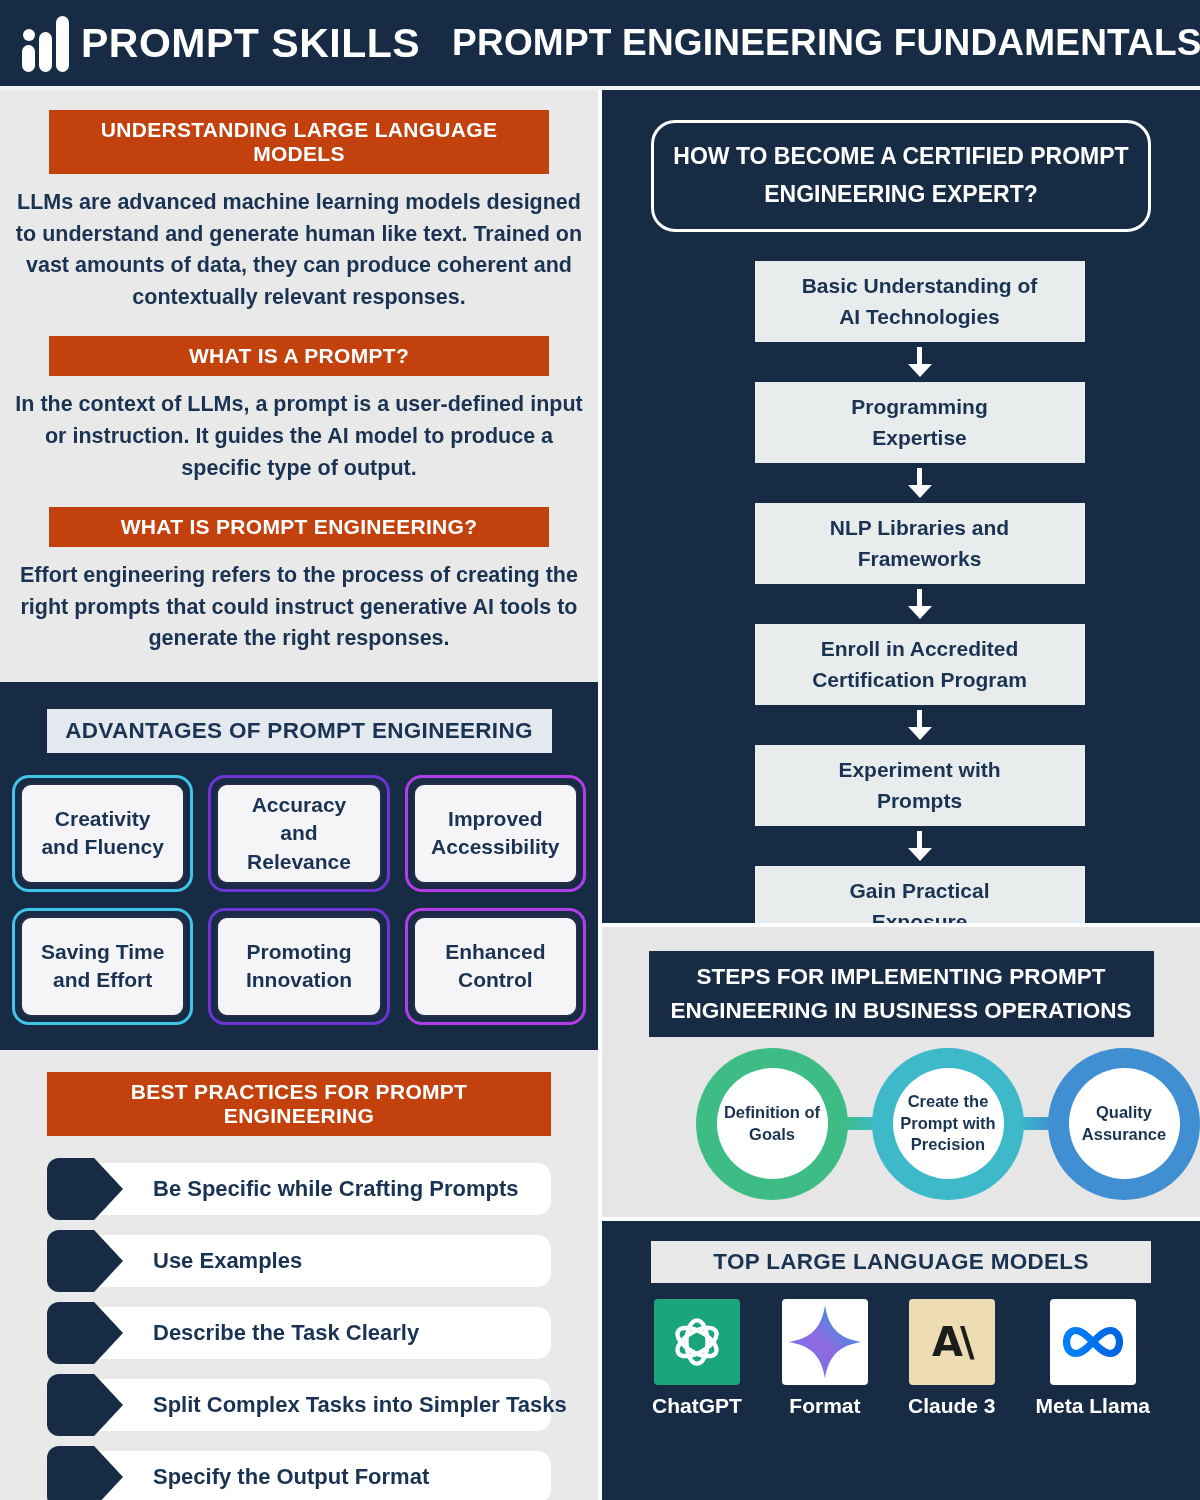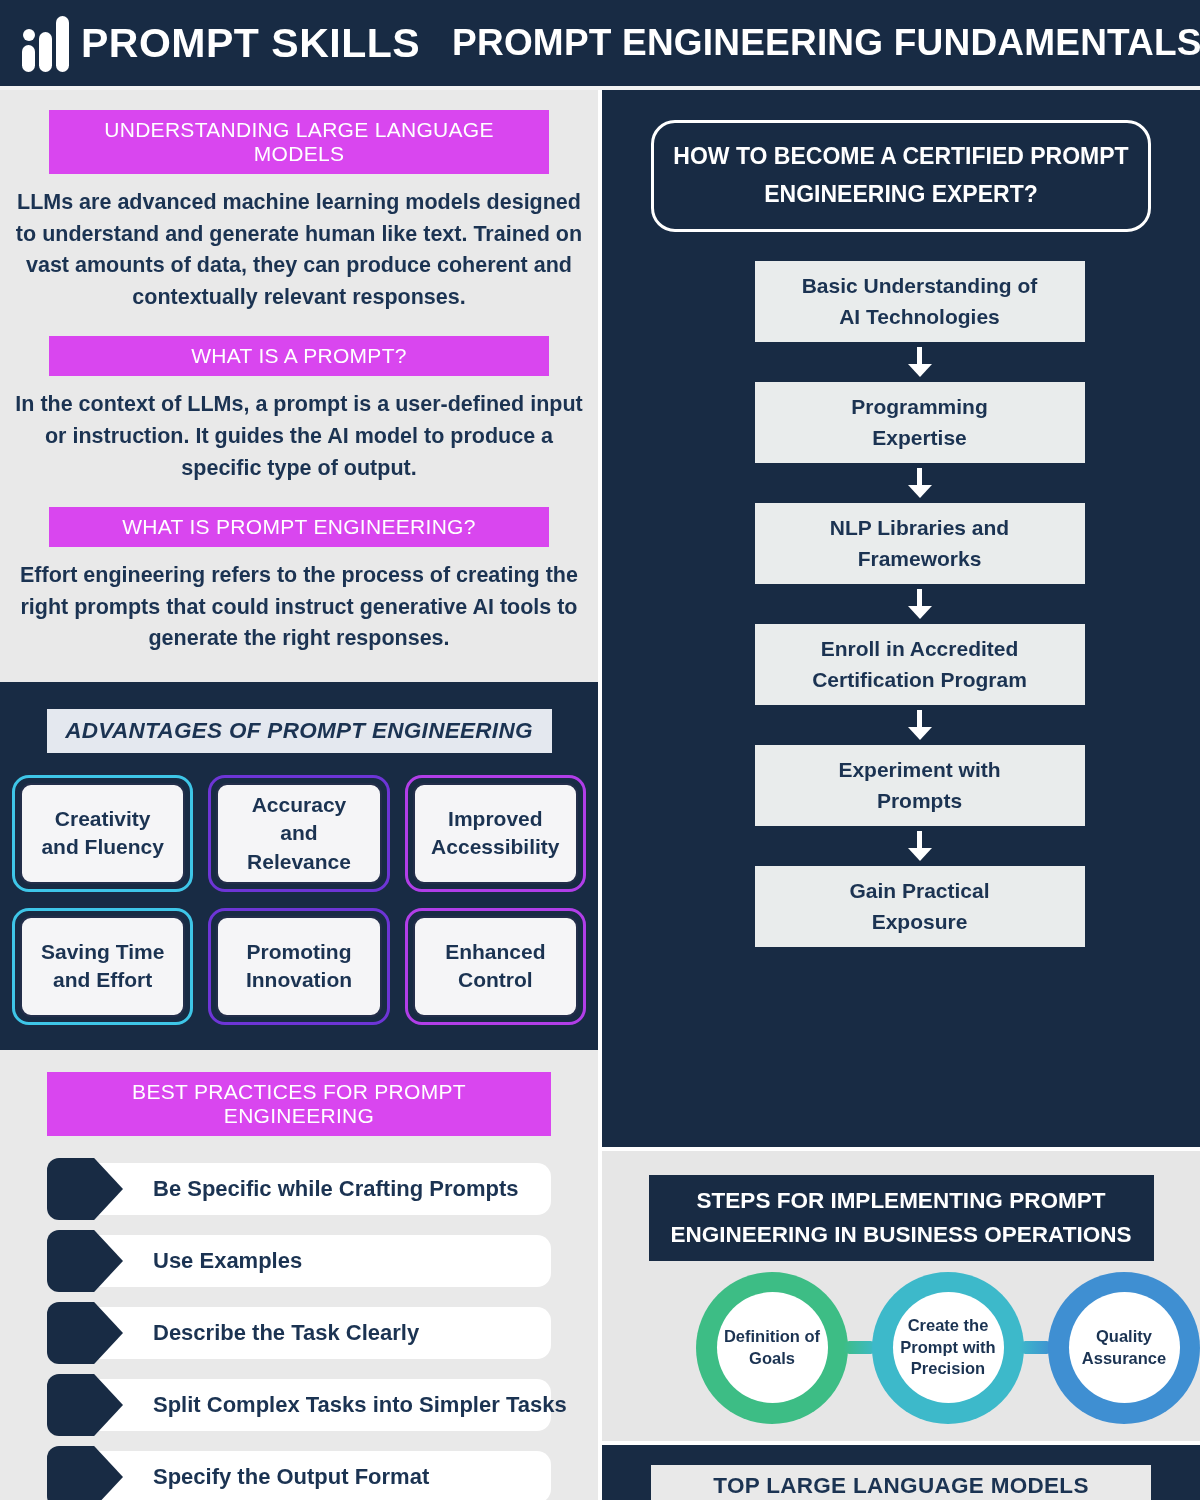--- a/index.html
+++ b/index.html
@@ -25,33 +25,33 @@
   .hdr-title { color:#fff; font-weight:800; font-size:37px; letter-spacing:0.2px; white-space:nowrap; }
 
   
   .columns { flex:1 1 auto; display:grid; grid-template-columns:598px 598px; gap:4px; background:#fff; }
   .left-col { background:#E9E9E9; display:flex; flex-direction:column; }
   .right-col { display:flex; flex-direction:column; }
 
   
   .gray-top { padding-top:20px; }
   .heading-bar {
-    width:500px; margin:0 auto; background:#d946ef; color:#fff;
-    font-weight:400; font-size:21px; text-align:center; padding:8px 12px; letter-spacing:0.3px;
+    width:500px; margin:0 auto; background:#c2410c; color:#fff;
+    font-weight:700; font-size:21px; text-align:center; padding:8px 12px; letter-spacing:0.3px;
   }
   .body-text {
     width:580px; margin:13px auto 23px; text-align:center; color:#1B3352;
     font-size:21.5px; font-weight:700; line-height:1.47;
   }
 
   
   .advantages { background:#182B44; padding:27px 10px 25px; margin-top:4px; }
   .adv-heading {
     width:505px; margin:0 auto 22px; background:#E4E8EF; color:#1B3352;
-    text-align:center; font-size:22.5px; font-weight:800; padding:9px 0; letter-spacing:0.3px;font-style:italic;
+    text-align:center; font-size:22.5px; font-weight:800; padding:9px 0; letter-spacing:0.3px;
   }
   .cards { display:grid; grid-template-columns:repeat(3,1fr); gap:16px 15px; padding:0 2px; }
   .card { border:3px solid; border-radius:17px; padding:5px; height:117px; }
   .card.accent-cyan    { border-color:#3EC6E8; }
   .card.accent-violet  { border-color:#6D35D6; }
   .card.accent-magenta { border-color:#B13EE8; }
   .card-inner {
     background:#F5F5F7; border:2px solid #232E4A; border-radius:11px; height:100%;
     display:flex; align-items:center; justify-content:center; text-align:center;
     color:#1B3352; font-weight:800; font-size:21px; line-height:1.35; padding:0 12px;
@@ -65,21 +65,21 @@
     position:relative; width:504px; margin:0 auto 20px; background:#fff; border-radius:14px;
     height:52px; display:flex; align-items:center; padding-left:106px;
     font-size:22px; font-weight:800; color:#1B3352; white-space:nowrap;
   }
   .practice-tag {
     position:absolute; left:0; top:-5px; height:62px; width:76px; background:#182B44;
     border-radius:12px; clip-path:polygon(0 0, 62% 0, 100% 50%, 62% 100%, 0 100%);
   }
 
   
-  .certified { background:#182B44; padding-top:30px; height:1057px; flex:0 0 auto; }
+  .certified { background:#182B44; padding-top:30px; height:833px; flex:0 0 auto; }
   .certified-box {
     width:500px; margin:0 auto; border:3px solid #fff; border-radius:24px;
     color:#fff; text-align:center; font-size:23px; font-weight:700; line-height:1.65;
     padding:15px 14px;
   }
   .flow { margin-top:29px; display:flex; flex-direction:column; align-items:center;margin-left:37px; }
   .flow-box {
     width:330px; background:#E9ECEC; color:#1B3352; text-align:center;
     font-weight:800; font-size:21px; line-height:1.5; padding:9px 6px;
   }
@@ -307,21 +307,21 @@
                 <defs>
                   <linearGradient id="gemGrad" x1="0" y1="1" x2="1" y2="0">
                     <stop offset="0" stop-color="#5684F7"></stop>
                     <stop offset="0.45" stop-color="#9168E0"></stop>
                     <stop offset="1" stop-color="#1BA1E3"></stop>
                   </linearGradient>
                 </defs>
                 <path d="M50 2 C55 32 68 45 98 50 C68 55 55 68 50 98 C45 68 32 55 2 50 C32 45 45 32 50 2 Z" fill="url(#gemGrad)"></path>
               </svg>
             </div>
-            <div class="model-label">Create</div>
+            <div class="model-label">Format</div>
           </div>
 
           <div class="model">
             <div class="model-box box-claude">
               <span class="claude-glyph">A\</span>
             </div>
             <div class="model-label">Claude 3</div>
           </div>
 
           <div class="model">

